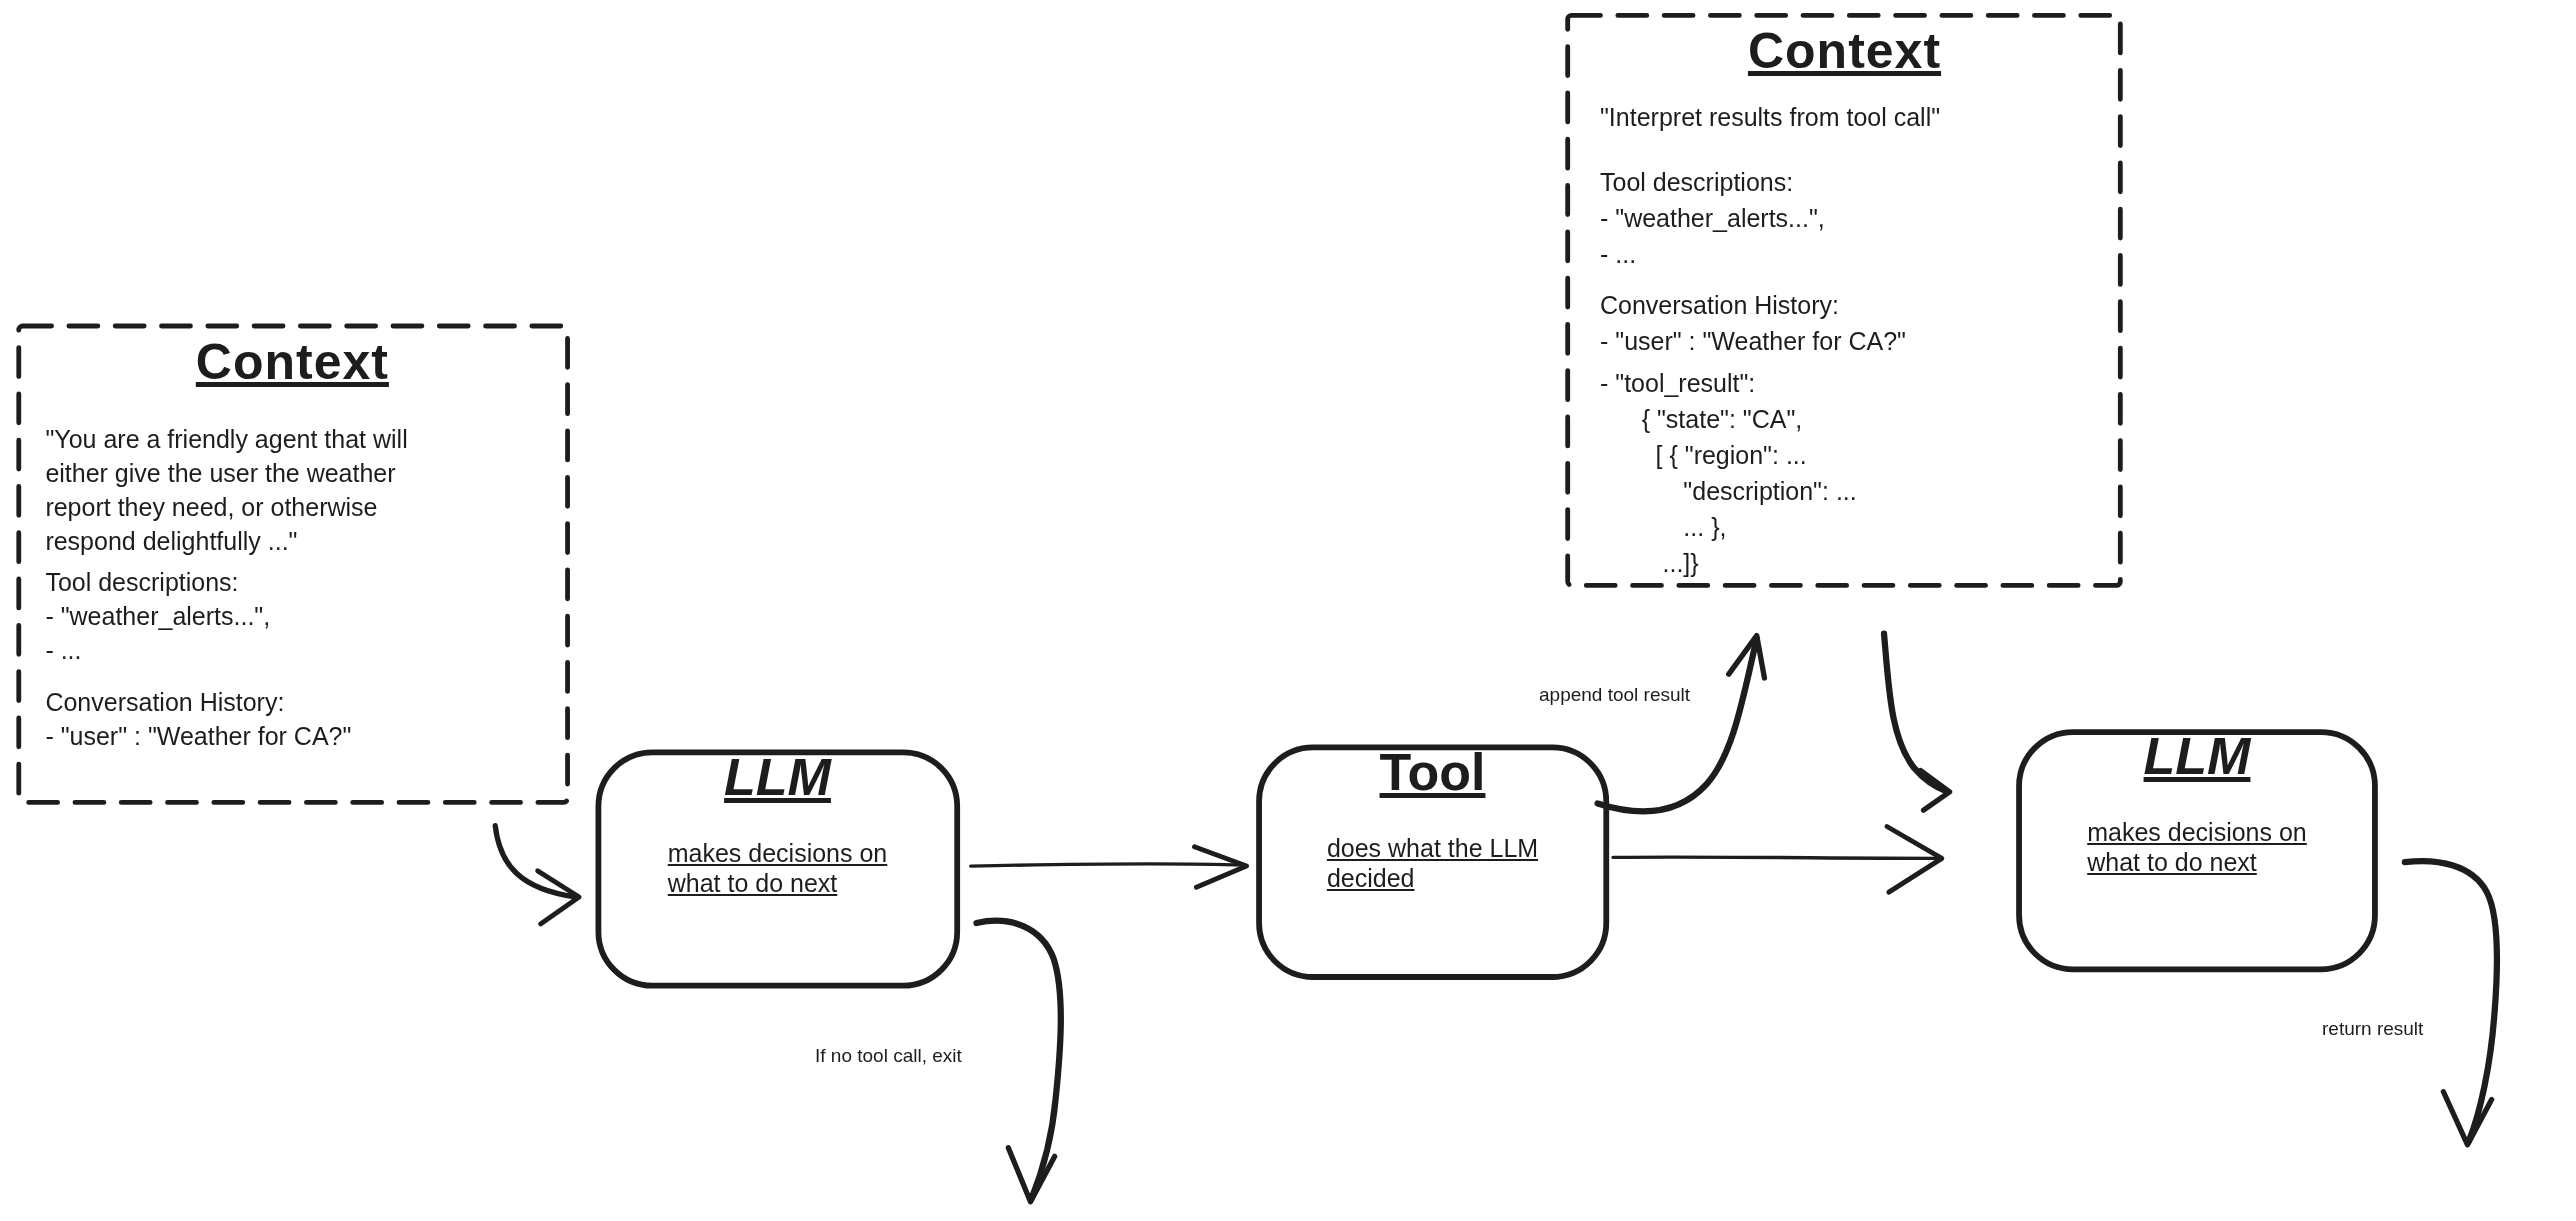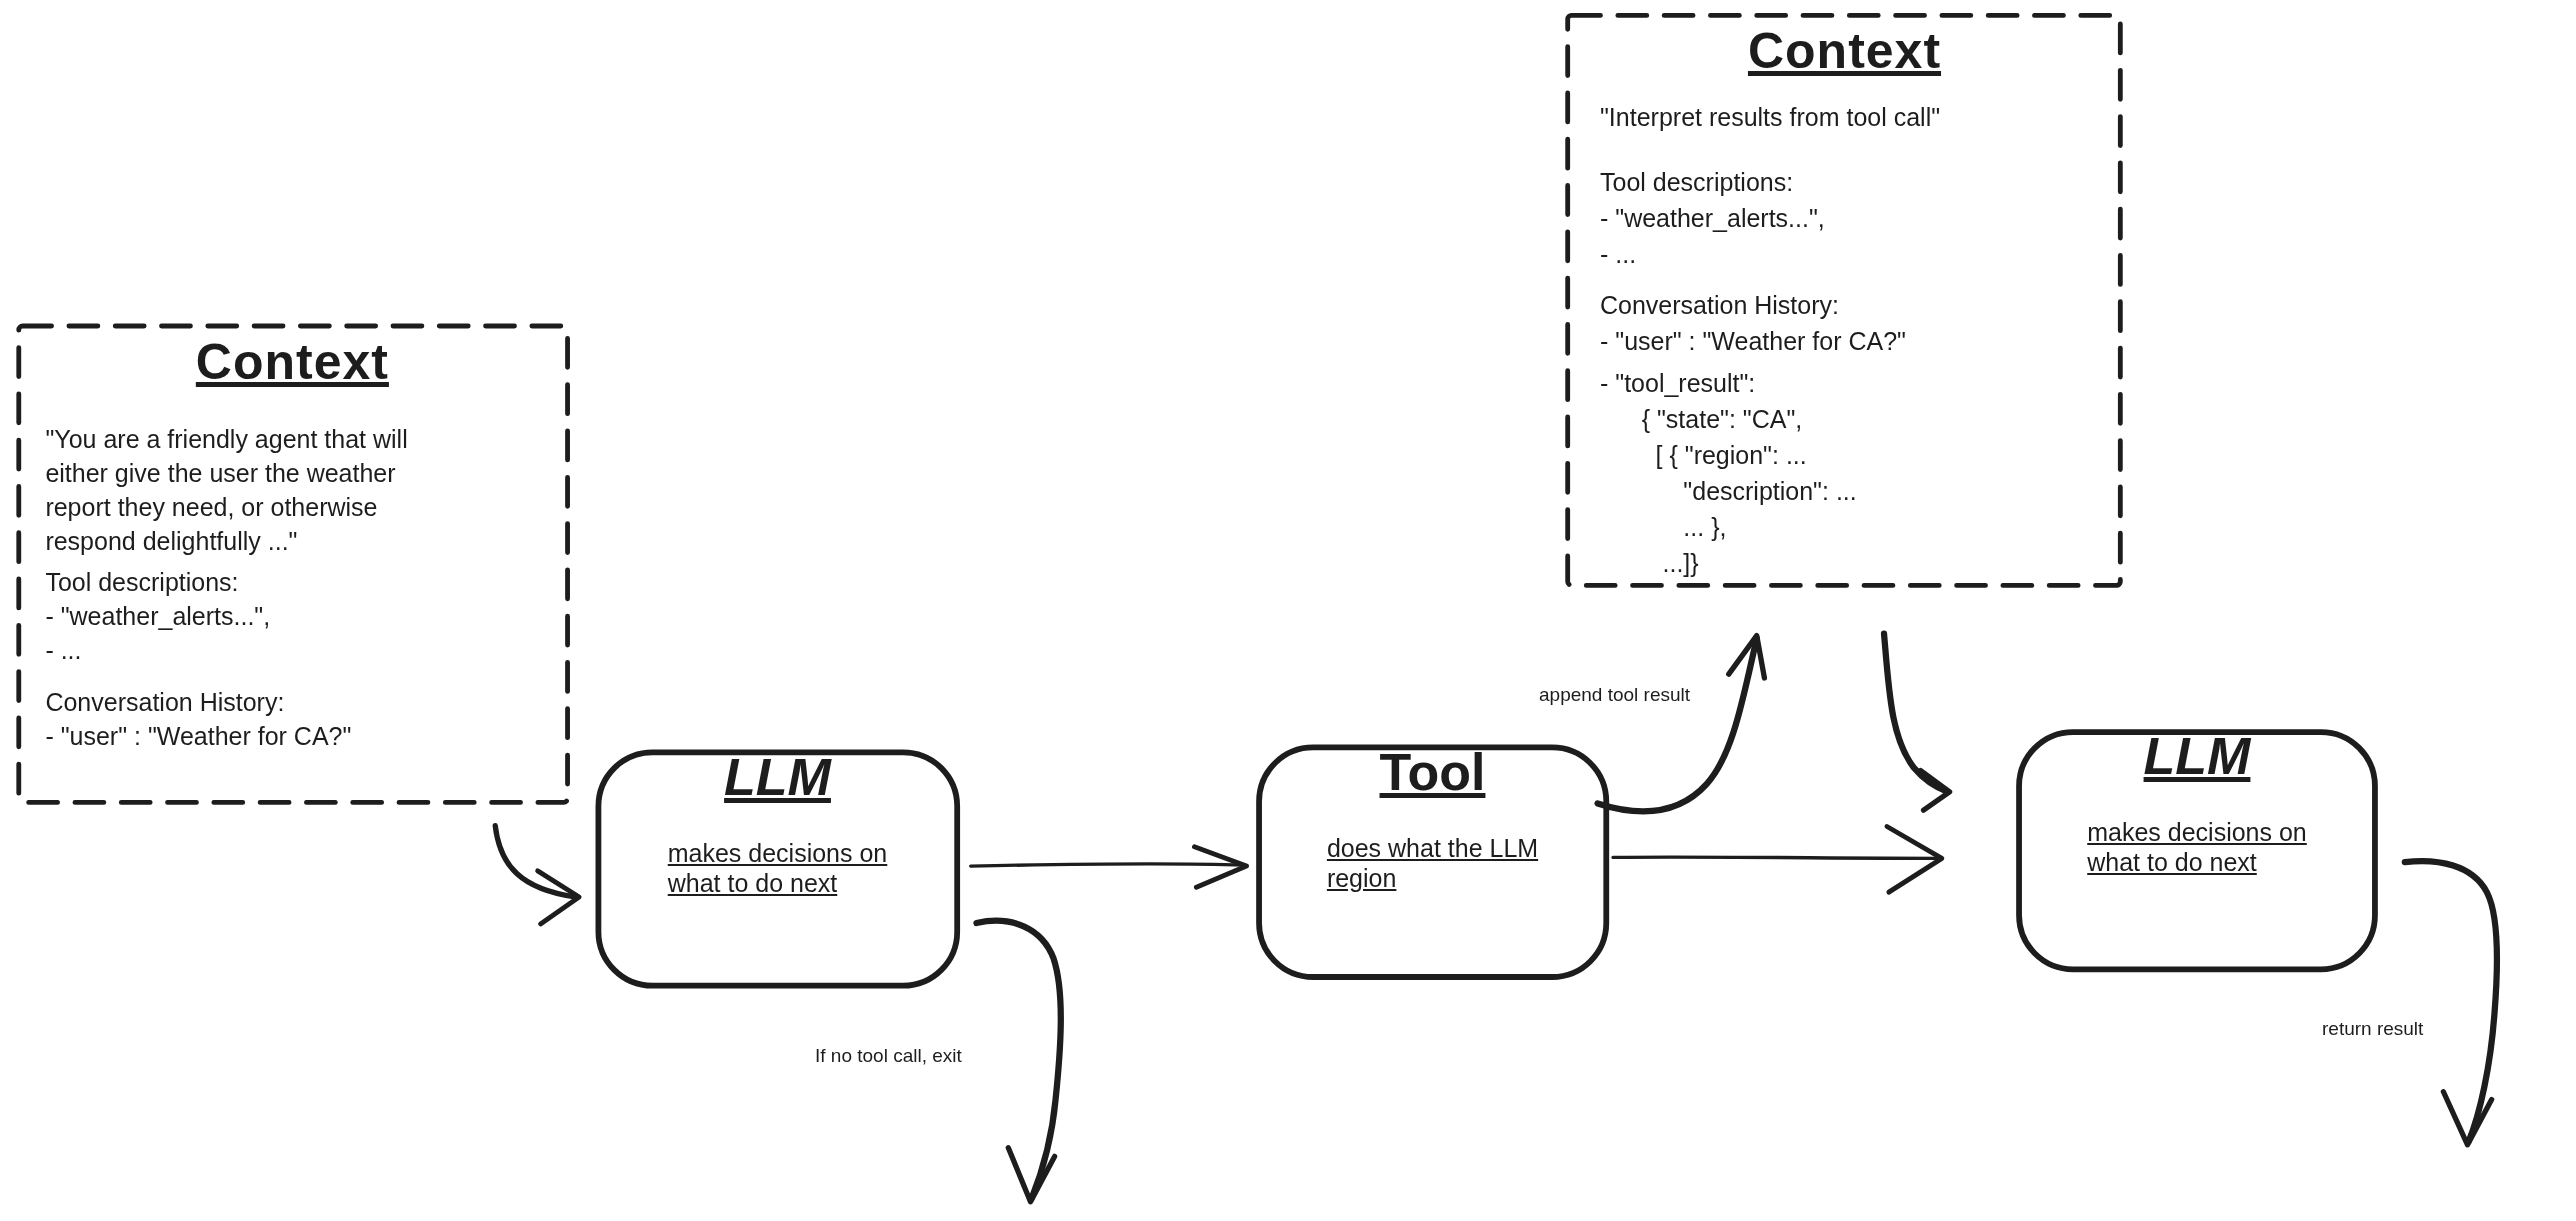--- a/index.html
+++ b/index.html
@@ -150,21 +150,21 @@
 
   <div class="node" style="left:595px;top:750px;width:365px;height:239px;">
     <div class="node-title italic">LLM</div>
     <div class="node-sub">makes decisions on
 what to do next</div>
   </div>
 
   <div class="node" style="left:1256px;top:745px;width:353px;height:188px;">
     <div class="node-title">Tool</div>
     <div class="node-sub">does what the LLM
-region</div>
+decided</div>
   </div>
 
   <div class="node" style="left:2016px;top:729px;width:362px;height:243px;">
     <div class="node-title italic">LLM</div>
     <div class="node-sub">makes decisions on
 what to do next</div>
   </div>
 
   <div class="edge-label" style="left:1539px;top:680px;">append tool result</div>
   <div class="edge-label" style="left:815px;top:1041px;">If no tool call, exit</div>

